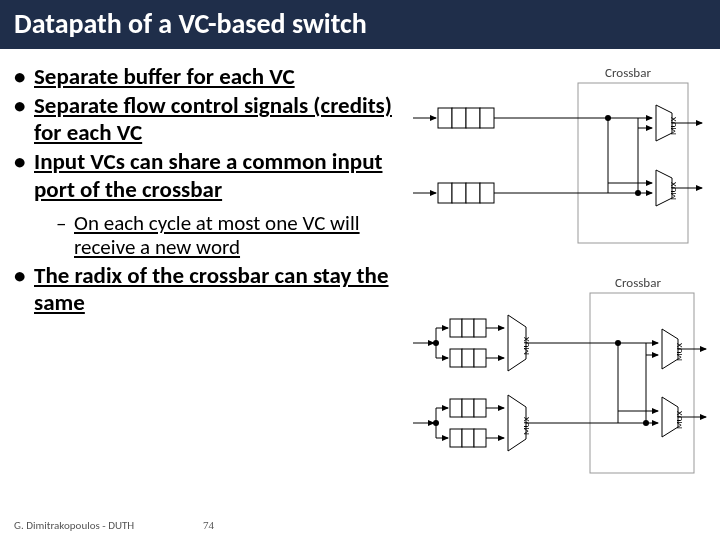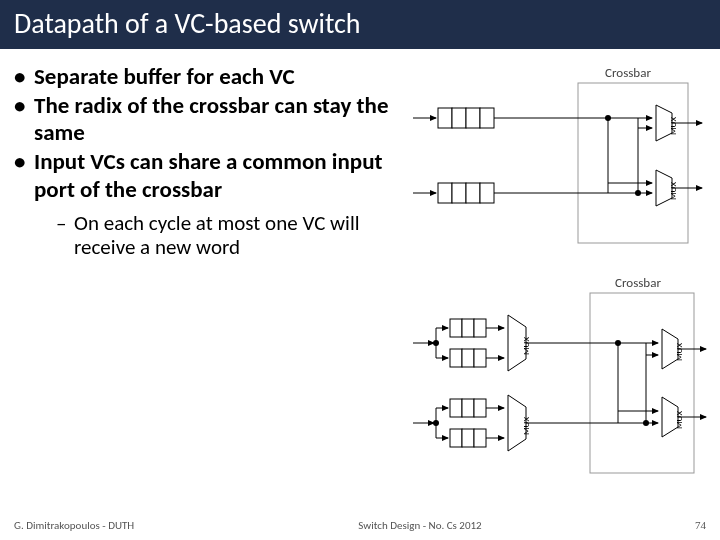--- a/index.html
+++ b/index.html
@@ -9,28 +9,29 @@
     font-family: Calibri, "Segoe UI", Arial, sans-serif;
     background: #fff;
     position: relative;
     overflow: hidden;
   }
   .title-band {
     background: #1f2e4a;
     color: #fff;
     padding: 6px 14px 8px 14px;
     font-size: 28px;
-    font-weight: 400;
+    font-weight: 700;
   }
   .content {
     display: flex;
     padding: 14px 6px 0 14px;
   }
   .text-col {
     width: 390px;
+    text-decoration: underline;
   }
   ul.main {
     list-style: none;
     font-size: 23px;
     font-weight: 700;
     color: #000;
     line-height: 1.18;
   }
   ul.main > li {
     position: relative;
@@ -80,27 +81,28 @@
 </style>
 </head>
 <body>
 
 <div class="title-band">Datapath of a VC-based switch</div>
 
 <div class="content">
   <div class="text-col">
     <ul class="main">
       <li>Separate buffer for each VC</li>
-      <li>The radix of the crossbar can stay the same</li>
+      <li>Separate flow control signals (credits) for each VC</li>
       <li>
         <span>Input VCs can share a common input port of the crossbar</span>
         <ul class="sub">
           <li>On each cycle at most one VC will receive a new word</li>
         </ul>
       </li>
+      <li>The radix of the crossbar can stay the same</li>
     </ul>
   </div>
 
   <div class="fig-col">
     <svg width="300" height="420">
 
       <text x="220" y="14" font-size="13" fill="#444" text-anchor="middle">Crossbar</text>
       <rect x="170" y="20" width="110" height="160" fill="none" stroke="#999" stroke-width="1"></rect>
 
       <line x1="5" y1="55" x2="28" y2="55" stroke="#000" marker-end="url(#ah)"></line>
@@ -202,15 +204,14 @@
         <marker id="ah" markerWidth="7" markerHeight="7" refX="6" refY="3" orient="auto">
           <path d="M0,0 L7,3 L0,6 Z" fill="#000"></path>
         </marker>
       </defs>
     </svg>
   </div>
 </div>
 
 <div class="footer">
   <div class="l">G. Dimitrakopoulos - DUTH</div>
-  <div class="c">Switch Design - No. Cs 2012</div>
   <div class="r">74</div>
 </div>
 
 </body></html>

